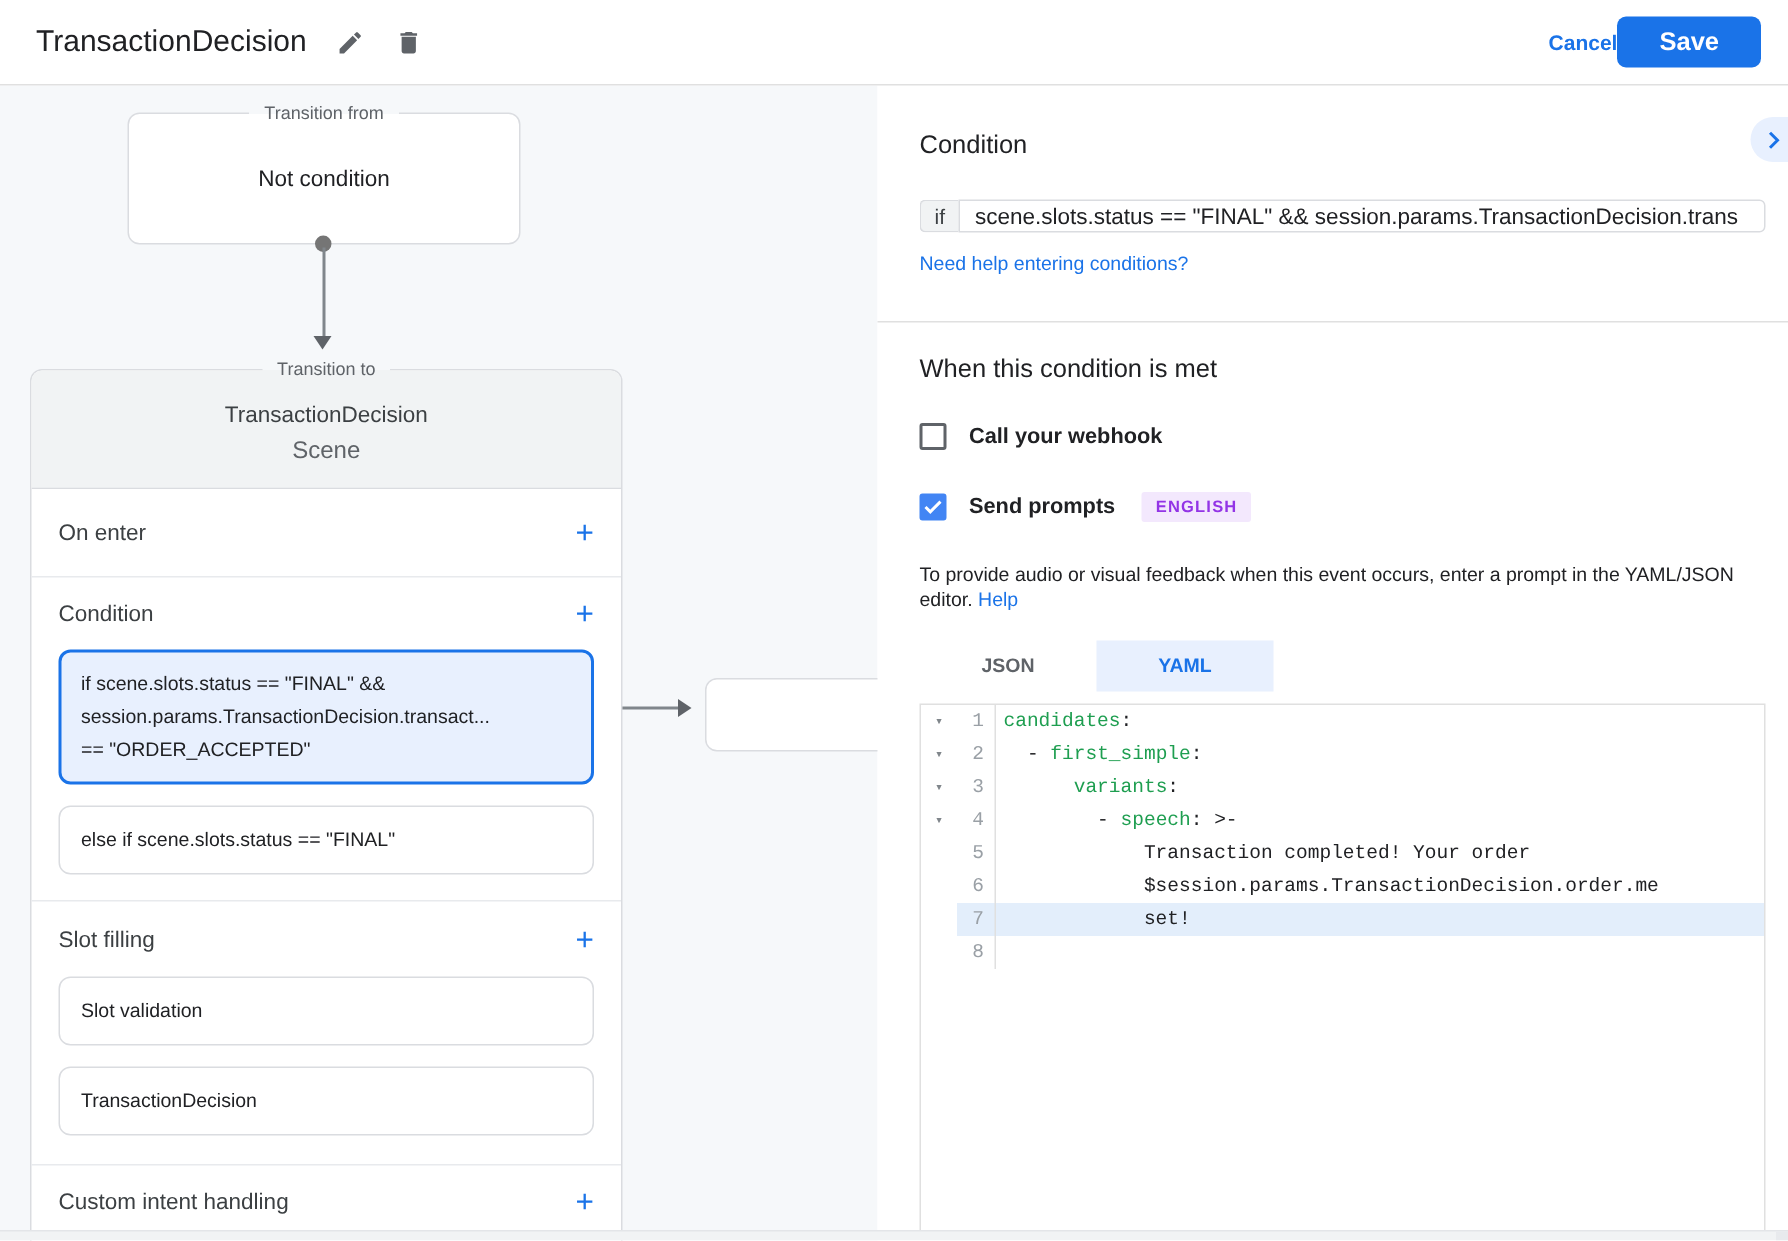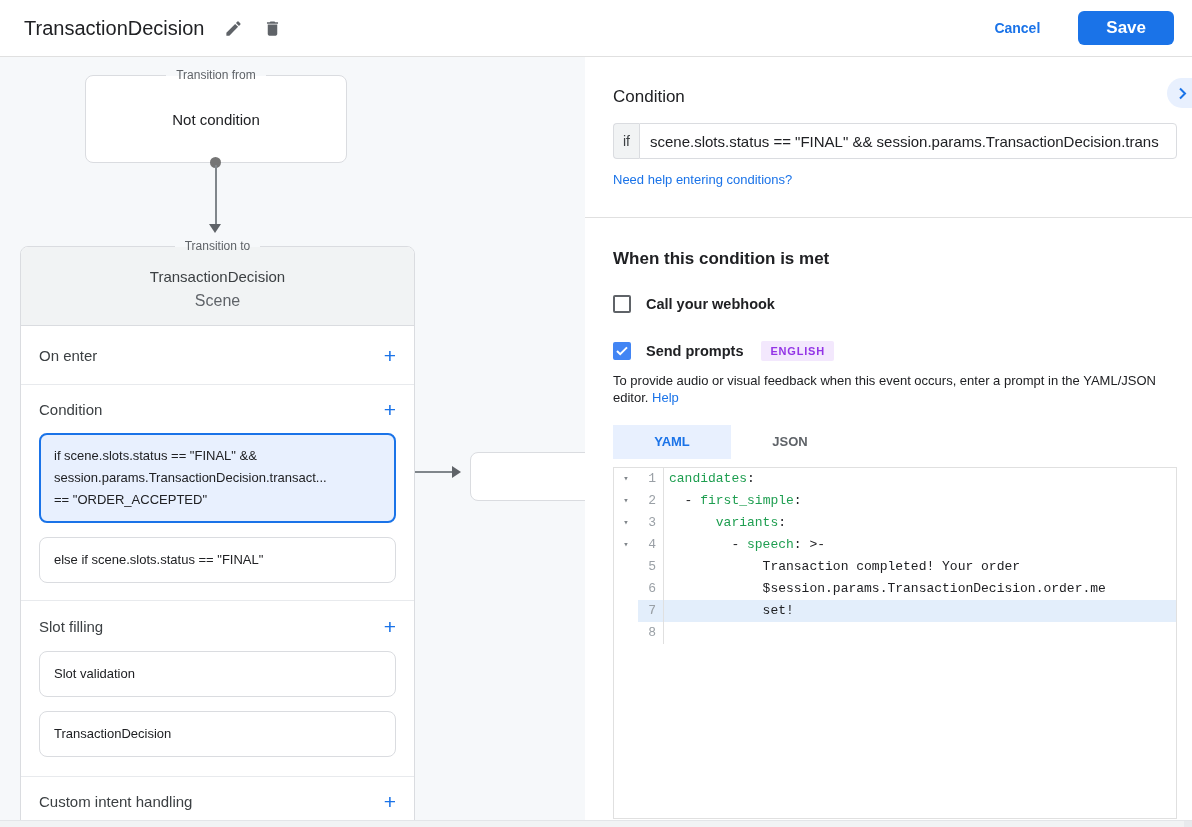--- a/index.html
+++ b/index.html
@@ -14,21 +14,21 @@
     position:absolute; left:0; top:0; right:0; height:57px; background:#fff;
     border-bottom:1px solid #e0e0e0; display:flex; align-items:center;
     padding:0 16px 0 24px; z-index:30;
   }
   .topbar .title { font-size:20px; color:#202124; }
   .icon-btn { background:none; border:none; cursor:pointer; margin-left:20px; display:flex; align-items:center; }
   .icon-btn svg { fill:#5f6368; }
   .topbar .spacer { flex:1; }
   .btn-text {
     background:none; border:none; color:var(--c-primary); font-size:14px; font-weight:bold;
-    font-family:inherit; margin-right:38px; cursor:pointer;
+    font-family:inherit; cursor:pointer;
   }
   .btn-primary {
     background:var(--c-primary); color:#fff; border:none; border-radius:6px; height:34px;
     padding:0 28px; font-size:17px; font-weight:bold; font-family:inherit; cursor:pointer; margin-right:2px;
   }
 
   
   .canvas {
     position:absolute; left:0; top:57px; width:585px; bottom:0;
     background:#f6f8fa; z-index:1;padding-left:20px;
@@ -85,49 +85,49 @@
   .panel {
     position:absolute; left:585px; top:57px; right:0; bottom:0; background:#fff; z-index:10;
     padding:0 15px 0 28px;
   }
   .chevron-btn {
     position:absolute; right:0; top:21px; width:25px; height:30px; border:none; cursor:pointer;
     background:var(--c-tab_active_bg); border-radius:16px 0 0 16px;
     display:flex; align-items:center; justify-content:center; padding-left:6px;
   }
   .cond-heading { margin-top:30px; font-size:17px; font-weight:400; color:#202124; }
-  .if-row { display:flex; margin-top:16px; height:36px; }
+  .if-row { display:flex; margin-top:26px; height:22px; }
   .if-label {
     display:flex; align-items:center; background:#f1f3f4; border:1px solid #dadce0; border-right:none;
     border-radius:4px 0 0 4px; padding:0 9px; font-size:14px; color:#3c4043;
   }
   .if-input {
     flex:1; border:1px solid #dadce0; border-radius:0 4px 4px 0; padding:0 10px;
     font-size:15px; color:#202124; font-family:inherit; outline:none; background:#fff;
   }
   .link { color:var(--c-primary); font-size:13px; text-decoration:none; cursor:pointer; }
   .help-cond { display:inline-block; margin-top:13px; }
   .panel-divider { height:1px; background:#e0e0e0; margin:29px -15px 0 -28px; }
-  .when-heading { margin-top:31px; font-size:17px; font-weight:700; color:#202124; }
+  .when-heading { margin-top:21px; font-size:17px; font-weight:400; color:#202124; }
 
   .cb-row { display:flex; align-items:center; margin-top:26px; }
   .cb-row.second { margin-top:28px; }
   .cb {
     width:18px; height:18px; border:2px solid #5f6368; border-radius:2px; background:#fff;
     display:flex; align-items:center; justify-content:center; cursor:pointer; flex:none;
   }
   .cb svg { display:none; }
   .cb.checked { background:var(--c-checkbox_checked); border-color:var(--c-checkbox_checked); }
   .cb.checked svg { display:block; }
   .cb-label { margin-left:15px; font-size:14.5px; font-weight:bold; color:#202124; }
   .badge {
     margin-left:18px; background:var(--c-badge_bg); color:var(--c-badge_text);
     font-size:11px; font-weight:bold; letter-spacing:0.8px; padding:4px 9px; border-radius:2px;
   }
-  .desc { margin-top:11px; font-size:13px; line-height:17px; color:#202124; width:560px; }
+  .desc { margin-top:26px; font-size:13px; line-height:17px; color:#202124; width:560px; }
 
   .tabs { display:flex; margin-top:19px; }
   .tab {
     width:118px; height:34px; line-height:34px; text-align:center;
     font-size:13px; font-weight:bold; color:#5f6368; cursor:pointer;
   }
   .tab.active { background:var(--c-tab_active_bg); color:var(--c-primary); }
 
   .editor {
     margin-top:8px; border:1px solid #e0e0e0; height:352px; overflow:hidden; background:#fff;
@@ -265,22 +265,22 @@
           </svg>
       </span>
     </span>
     <span class="cb-label">Send prompts</span>
     <span class="badge">ENGLISH</span>
   </div>
 
   <p class="desc"><span>To provide audio or visual feedback when this event occurs, enter a prompt in the YAML/JSON editor.</span> <a class="link">Help</a></p>
 
   <div class="tabs">
+      <div class="tab">JSON</div>
       <div class="tab active">YAML</div>
-      <div class="tab">JSON</div>
     </div>
 
   <div class="editor">
     <div>
         <div class="ed-row">
           <span class="ed-fold">▾</span>
           <span class="ed-num">1</span>
           <span class="ed-code"><span class="tok-k">candidates</span><span class="tok-p">:</span></span>
         </div>
         <div class="ed-row">

